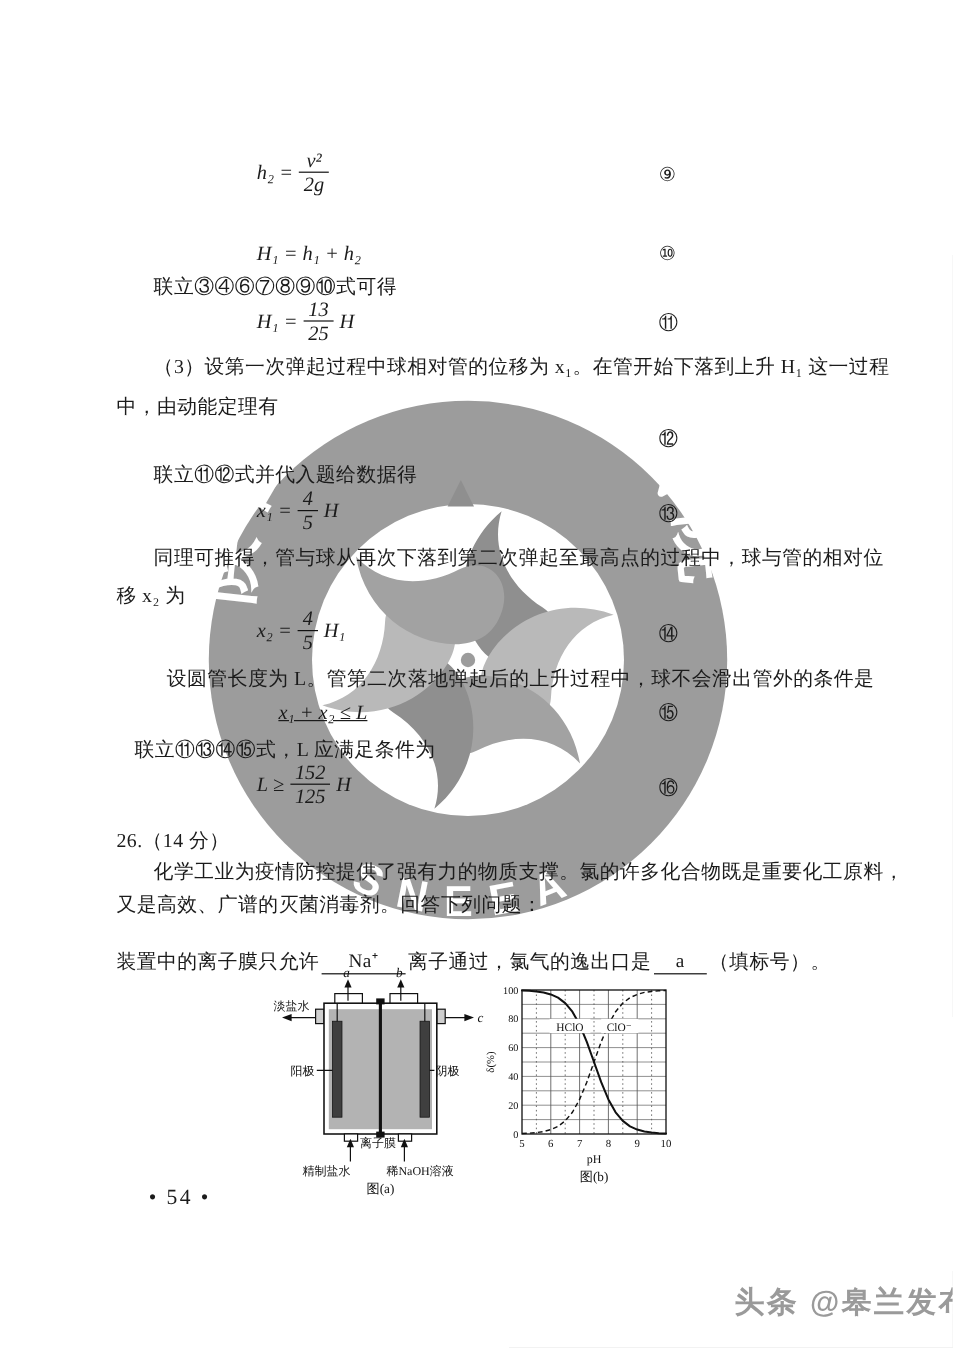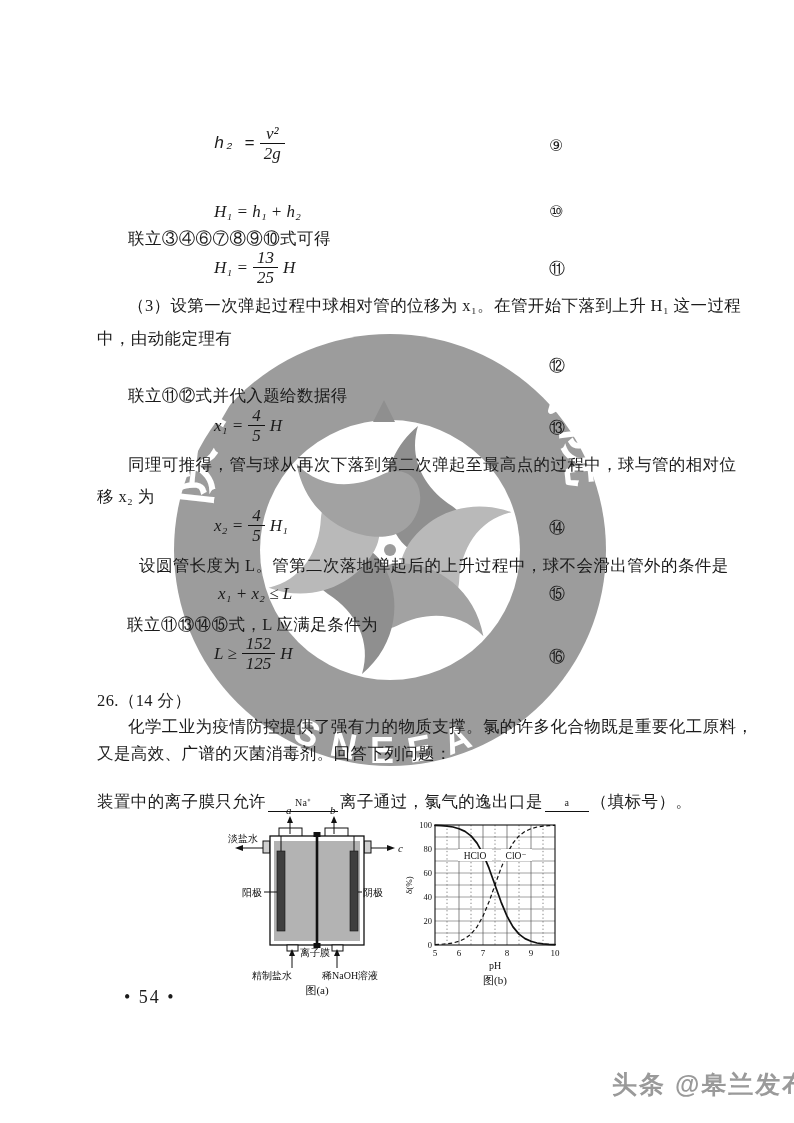--- a/index.html
+++ b/index.html
@@ -2,29 +2,29 @@
 <html><head>
 <meta charset="utf-8">
 <style>
   html,body{margin:0;padding:0;background:#e8e8e8;}
   .page{position:relative;width:794px;height:1123px;background:#ffffff;margin:0 auto;
         overflow:hidden;font-family:"Liberation Serif","DejaVu Serif",serif;color:#1b1b1b;}
   .abs{position:absolute;white-space:nowrap;}
   .ln{font-size:16.5px;letter-spacing:0.4px;line-height:20px;z-index:2;}
   .eq{display:flex;align-items:center;gap:5px;font-size:17px;font-style:italic;z-index:2;
       font-family:"Liberation Serif","DejaVu Serif",serif;}
-  .eq .plain{font-style:italic;font-family:Liberation Mono, monospace;}
+  .eq .plain{font-style:italic;}
   .frac{display:inline-block;text-align:center;vertical-align:middle;line-height:1.02;}
   .frac .num{display:block;padding:0 4px 1px 4px;border-bottom:1.3px solid #111;text-align:center;}
   .frac .den{display:block;padding:1px 4px 0 4px;}
   .tag{font-family:"DejaVu Sans",sans-serif;font-size:16px;z-index:2;}
   .blank{display:inline-block;border-bottom:1.5px solid #111;min-width:70px;height:17px;
          text-align:center;vertical-align:bottom;margin:0 2px;}
   .blank.short{min-width:44px;}
-  .blank .blank-val{font-size:10px;position:relative;top:-3px;font-family:"Liberation Serif",serif;}
+  .blank .blank-val{font-size:16px;position:relative;top:-3px;font-family:"Liberation Serif",serif;}
   .watermark{position:absolute;z-index:1;}
   .figsvg{position:absolute;z-index:2;}
   .page-number{font-size:18px;letter-spacing:2px;z-index:2;}
   .credit{font-family:"Liberation Sans","DejaVu Sans",sans-serif;font-weight:bold;font-size:25px;
           color:#9a9a9a;text-shadow:2px 2px 0 #ffffff, -1px -1px 0 #ffffff;letter-spacing:2px;z-index:2;}
   svg text{font-family:"Liberation Serif","DejaVu Serif",serif;fill:#111;}
   .wm-ring{font-size:58px;font-weight:bold;fill:#ffffff;letter-spacing:18px;
            font-family:"Liberation Serif",serif;}
   .wm-sneea{font-size:36px;font-weight:bold;fill:#ffffff;letter-spacing:16px;
             font-family:"Liberation Sans",sans-serif;}
@@ -114,26 +114,26 @@
     <span class="frac">
       <span class="num">4</span>
       <span class="den">5</span>
     </span>
     <span>H₁</span>
   </div>
   <div class="abs tag" style="left:549px;top:518px;">⑭</div>
 
   <div class="abs ln" style="left:139px;top:556px;">设圆管长度为 L。管第二次落地弹起后的上升过程中，球不会滑出管外的条件是</div>
 
-  <div class="abs eq" style="left:218px;top:584px;">
+  <div class="abs eq" style="left:232px;top:584px;text-decoration:underline;">
     <span>x₁ + x₂ ≤ L</span>
   </div>
   <div class="abs tag" style="left:549px;top:584px;">⑮</div>
 
-  <div class="abs ln" style="left:127px;top:615px;">联立⑪⑬⑭⑮式，L 应满足条件为</div>
+  <div class="abs ln" style="left:112px;top:615px;">联立⑪⑬⑭⑮式，L 应满足条件为</div>
 
   <div class="abs eq" style="left:214px;top:635px;">
     <span>L ≥</span>
     <span class="frac">
       <span class="num">152</span>
       <span class="den">125</span>
     </span>
     <span>H</span>
   </div>
   <div class="abs tag" style="left:549px;top:647px;">⑯</div>

